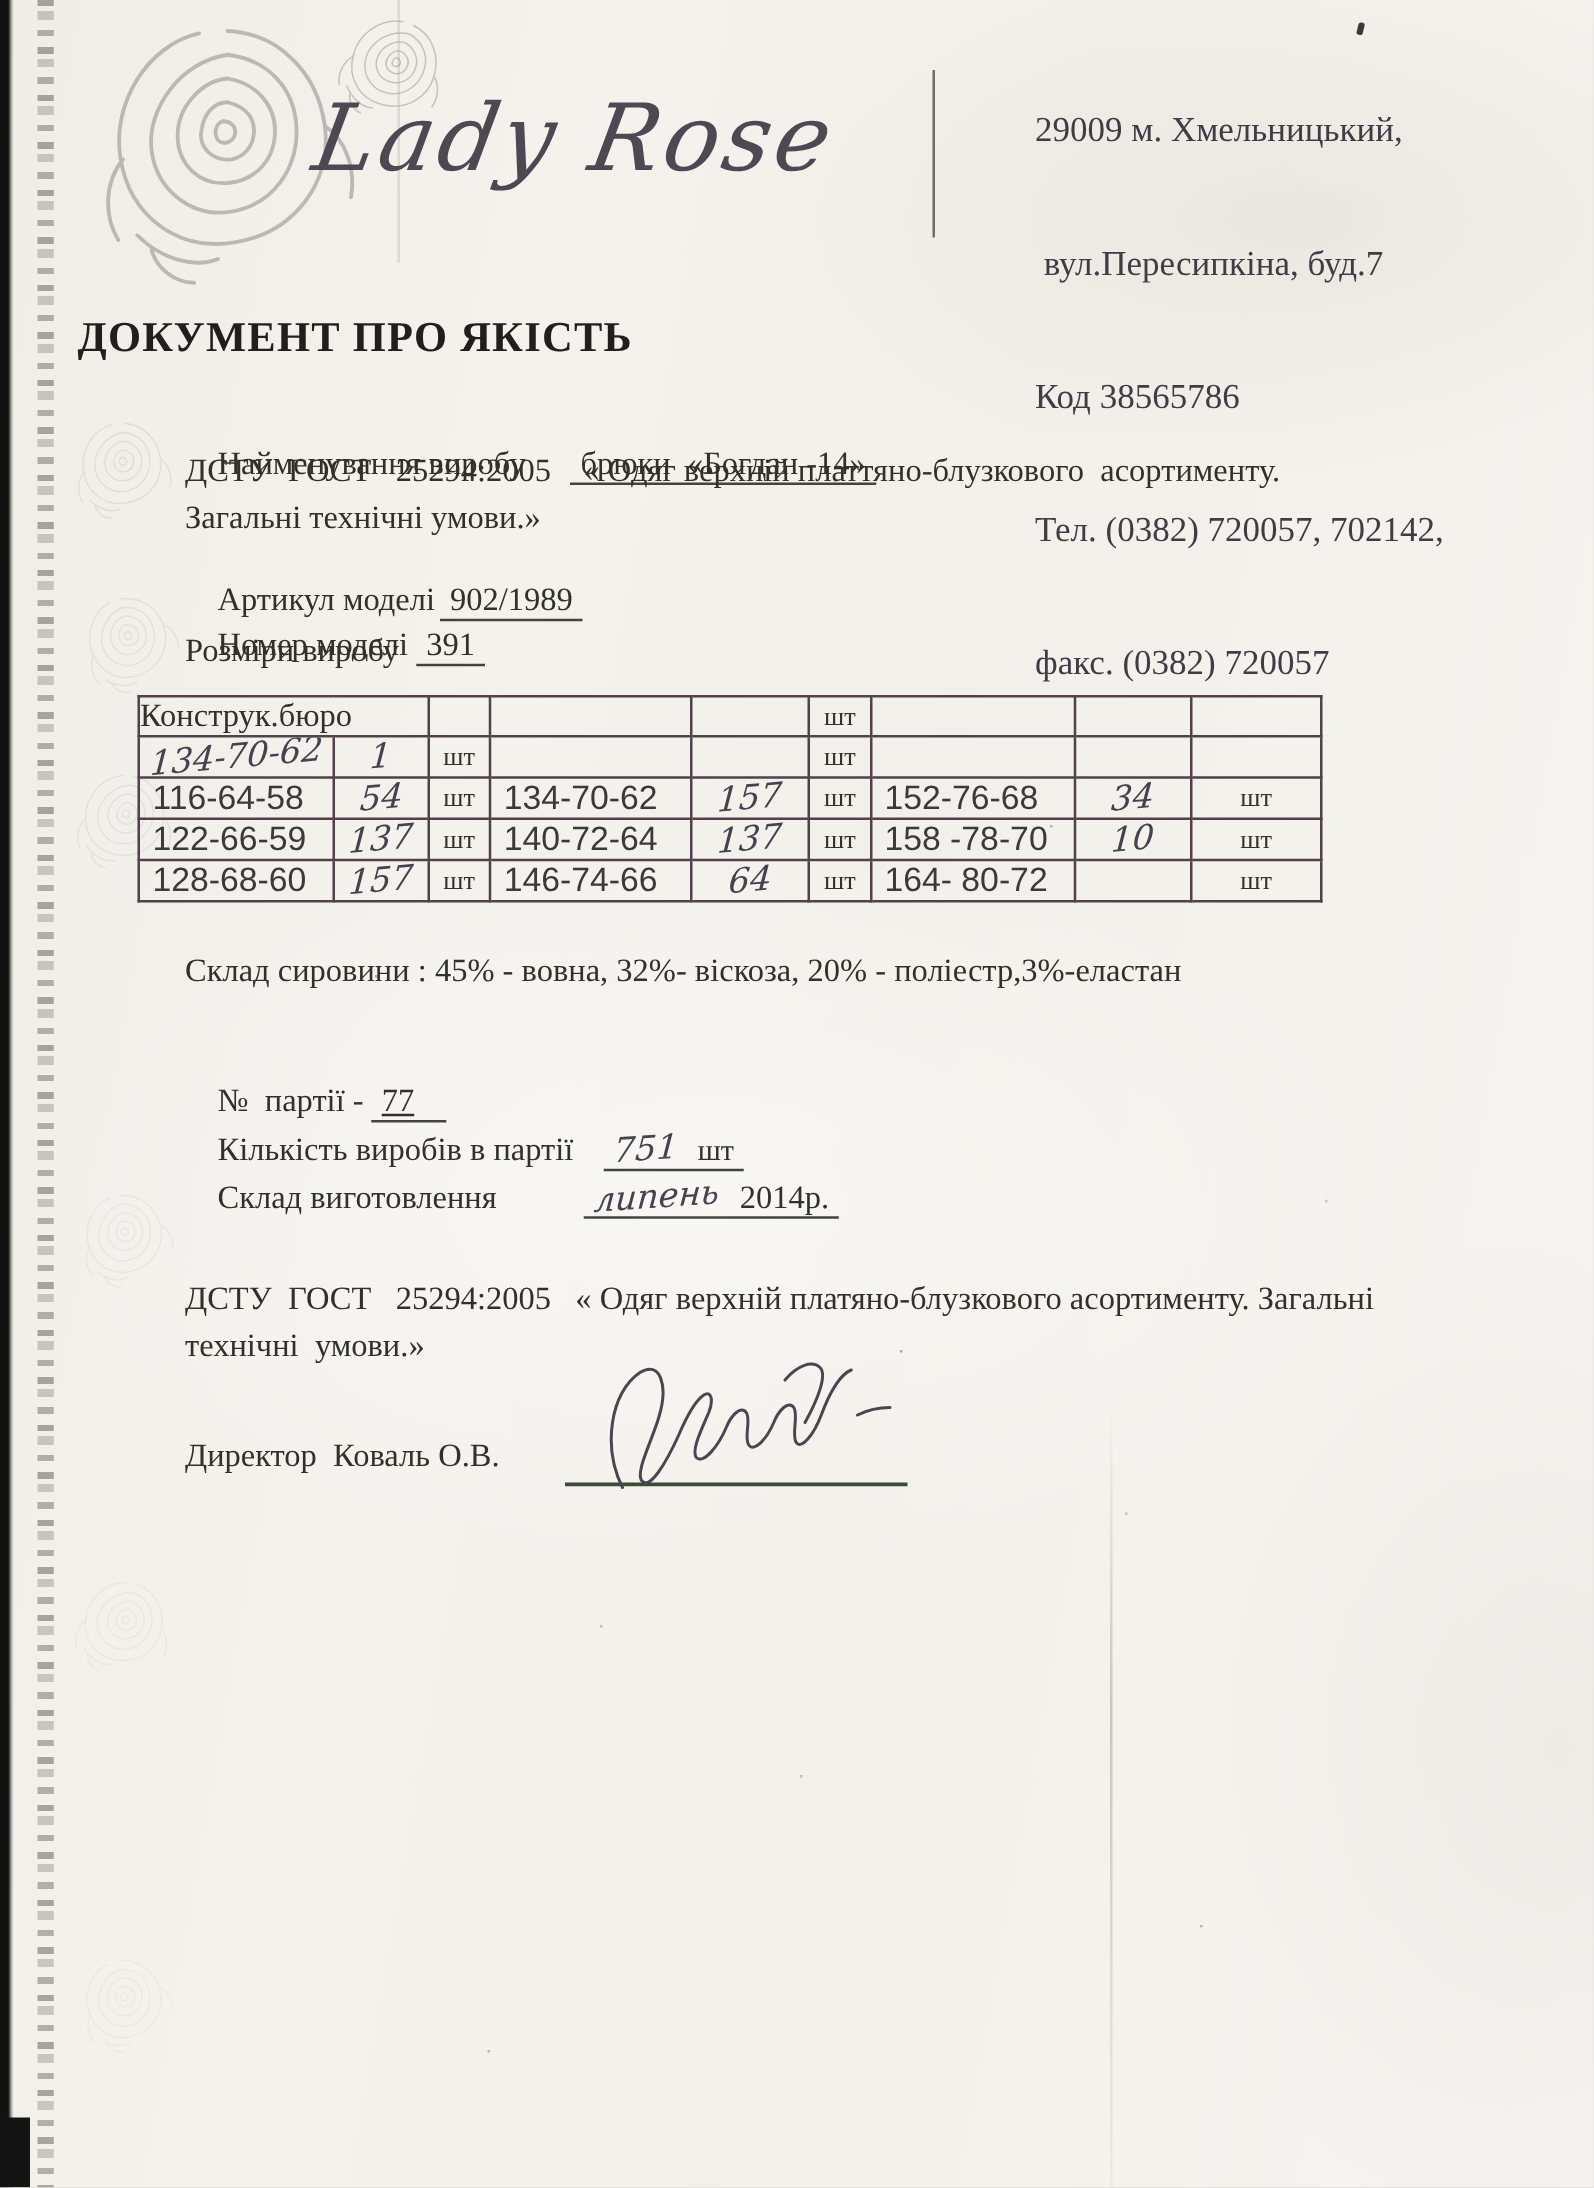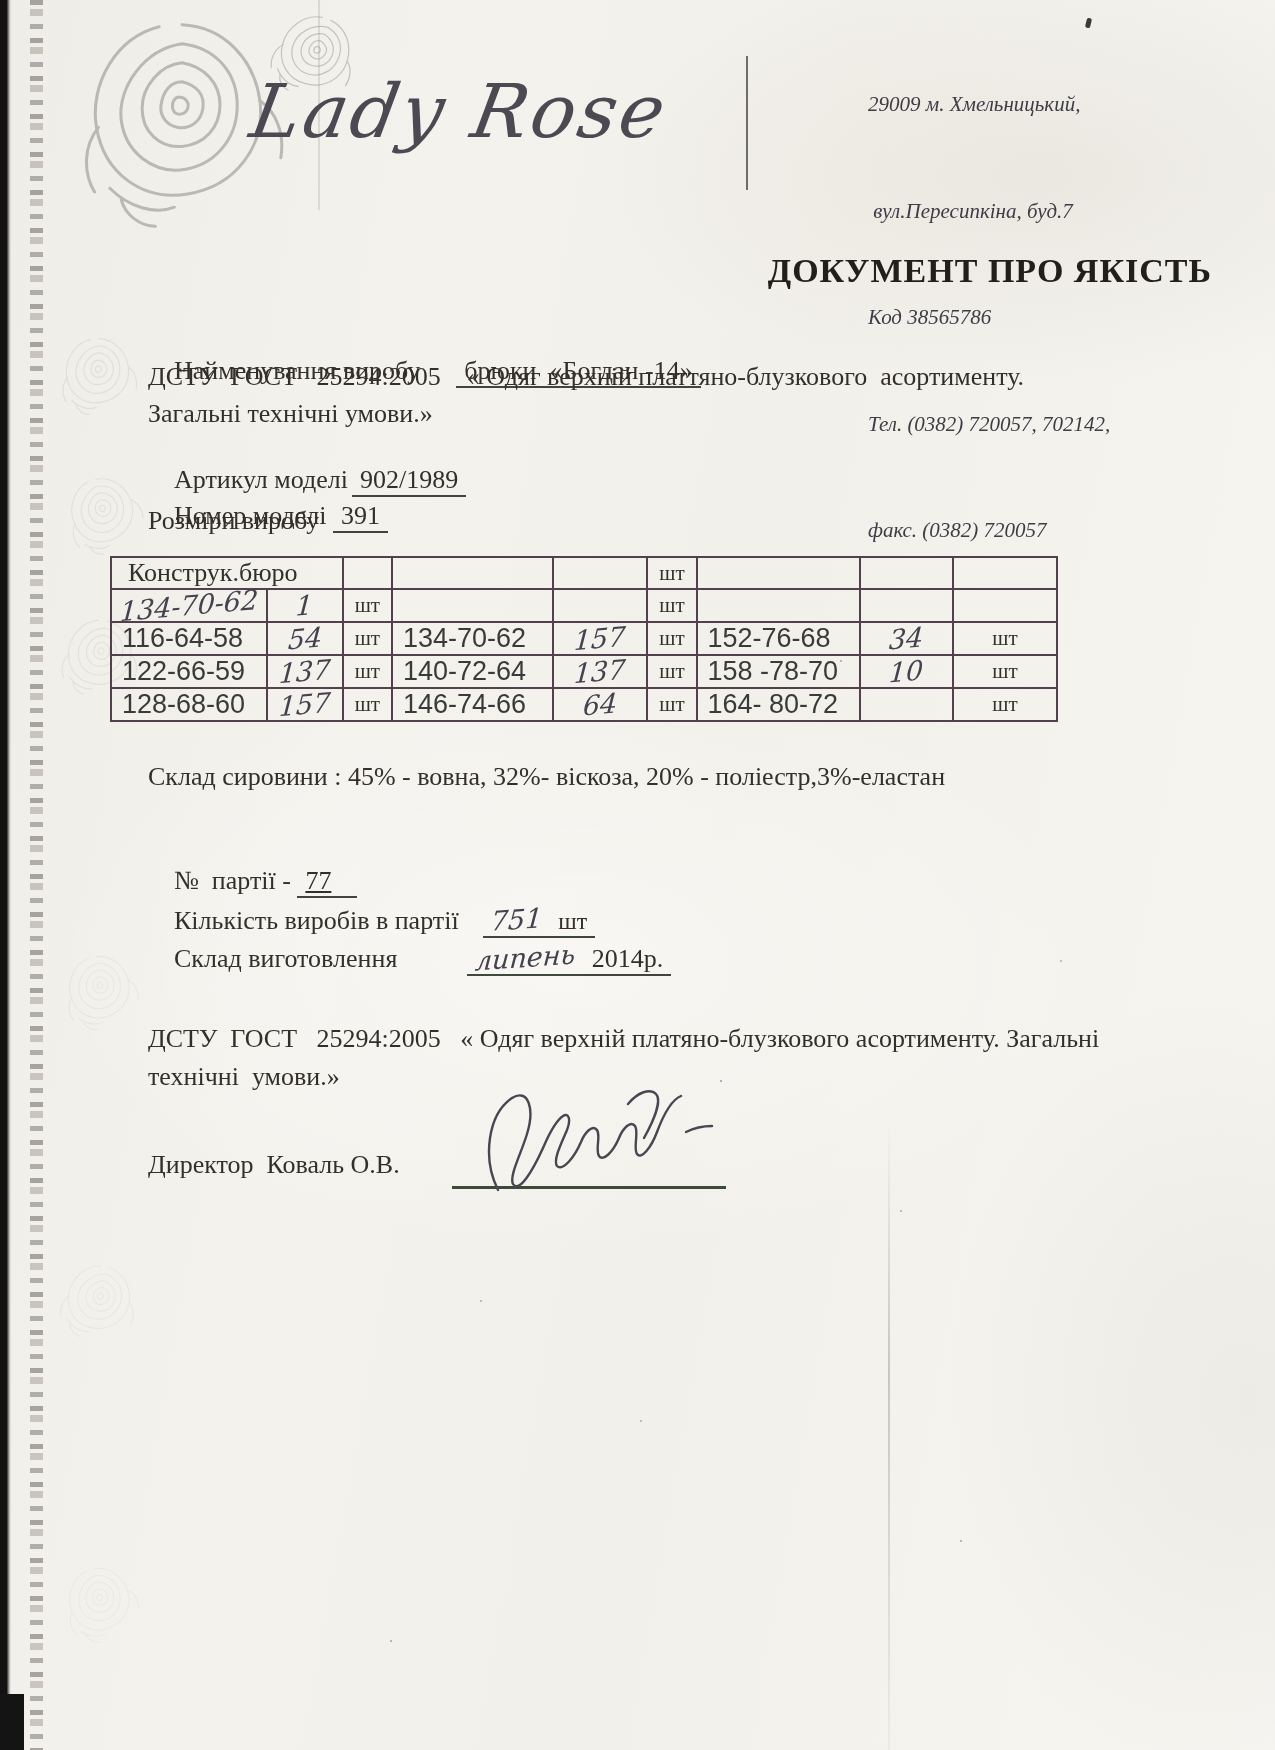--- a/index.html
+++ b/index.html
@@ -31,24 +31,24 @@
       340px 640px 0 rgba(80,74,66,.3), 600px 430px 0 rgba(80,74,66,.3);}
   .speck-tr{position:absolute;left:1086px;top:18px;width:5px;height:10px;background:#3a3a3a;
     border-radius:2px;transform:rotate(14deg);}
   
   .rose{position:absolute;pointer-events:none;}
   
   .brand{position:absolute;left:252px;top:62px;width:420px;font-family:"DejaVu Serif",serif;
     font-style:italic;font-size:74px;line-height:1.35;color:#4c4953;letter-spacing:3px;
     transform:skewX(-10deg);white-space:pre;}
   .hdr-sep{position:absolute;left:746px;top:56px;width:2px;height:134px;background:#6e6d6a;}
-  .address{position:absolute;left:868px;top:16px;font-style:italic;font-size:21px;
+  .address{position:absolute;left:828px;top:16px;font-size:28px;
     line-height:35.5px;color:#3e3c45;white-space:pre-wrap;}
   
-  .title{position:absolute;left:62px;top:252px;width:1150px;text-align:right;
+  .title{position:absolute;left:62px;top:252px;width:1150px;text-align:left;
     font-size:34px;font-weight:700;letter-spacing:1px;color:#211e1b;white-space:pre-wrap;}
   
   .line{position:absolute;left:148px;font-size:26px;color:#33302b;white-space:pre-wrap;}
   .l1{top:326px}.l2{top:362px}.l3{top:399px}.l4{top:435px}.l5{top:471px}.l6{top:506px}
   .comp{top:762px}
   .batch{top:836px}.qty{top:874px}.date{top:912px}
   .conf1{top:986px}.conf2{top:1024px}.conf3{top:1062px}
   .dir{top:1150px}
   .ul{border-bottom:2px solid #44443f;padding:0 8px 1px 8px;}
   .ul-wide{padding-right:26px;text-decoration:underline;}
@@ -56,21 +56,21 @@
   .hand-text{display:inline-block;font-family:"DejaVu Serif",serif;font-style:italic;
     font-size:27px;color:#46414e;transform:rotate(-4deg) skewX(-8deg);}
   .month-group{margin-left:70px;border-bottom-color:#3f4a3c;}
   .year-group{}
   .qty-group{margin-left:24px;border-bottom-color:#3f463c;}
   .qty-unit{margin-left:16px;font-size:24px;}
   
   .size-table{position:absolute;left:110px;top:556px;width:948px;border-collapse:collapse;table-layout:fixed;}
   .size-table td{border:2px solid #52404d;height:28px;padding:0 4px;overflow:hidden;vertical-align:middle;}
   .size-table .c-size{font-family:"Liberation Sans",sans-serif;font-size:27px;color:#3a3a3a;padding-left:10px;}
-  .size-table .c-label{font-size:26px;color:#33302b;padding-left:16px;}
+  .size-table .c-label{font-size:26px;color:#33302b;padding-left:0;}
   .size-table .c-unit{font-size:21px;text-align:center;color:#34312c;}
   .size-table .c-hand{text-align:center;}
   .size-table .c-hand span{display:inline-block;font-family:"DejaVu Serif",serif;font-style:italic;
     font-size:27px;color:#46414e;transform:rotate(-5deg) skewX(-9deg);}
   .size-table td:first-child.c-hand{text-align:left;padding-left:8px;}
   
   .sig-line{position:absolute;left:452px;top:1186px;width:274px;height:3px;background:#3c4a39;}
   .sig-svg{position:absolute;left:478px;top:1086px;width:240px;height:112px;}
 </style>
 </head>

